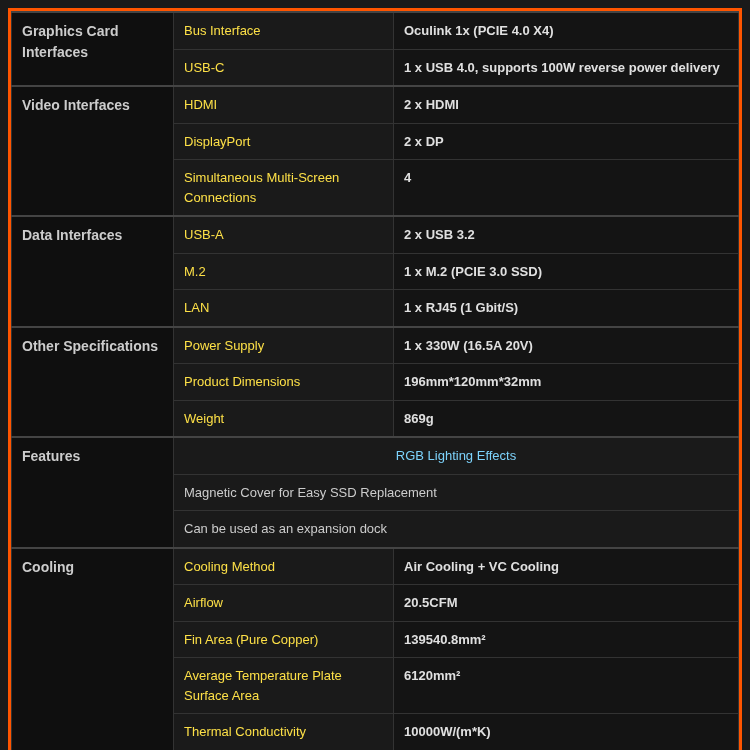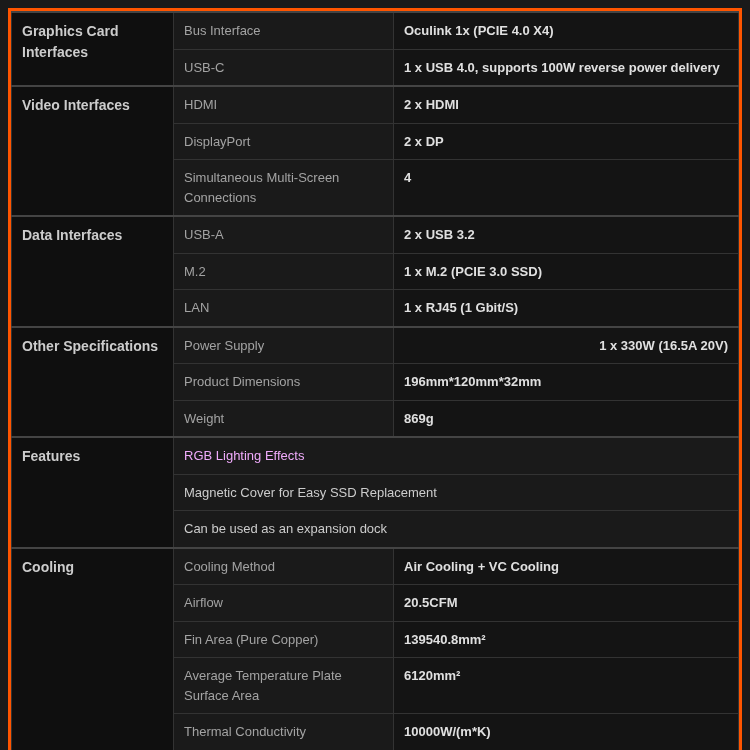--- a/index.html
+++ b/index.html
@@ -28,21 +28,21 @@
       line-height: 1.5;
     }
     .col-category {
       width: 162px;
       color: #ccc;
       font-size: 14px;
       font-weight: bold;
     }
     .col-spec {
       width: 220px;
-      color: #a3a3a3;
+      color: #fde047;
       background: #1a1a1a;
     }
     .col-value {
       color: #e0e0e0;
       background: #141414;
       font-weight: bold;
     }
     .row-span-cell {
       background: #0f0f0f;
     }
@@ -84,33 +84,33 @@
           <td class="col-spec">M.2</td>
           <td class="col-value">1 x M.2 (PCIE 3.0 SSD)</td>
         </tr>
         <tr>
           <td class="col-spec">LAN</td>
           <td class="col-value">1 x RJ45 (1 Gbit/S)</td>
         </tr>
         <tr>
           <td rowspan="3" class="col-category row-span-cell" style="border-top: 2px solid rgb(68, 68, 68); border-radius: 8px;">Other Specifications</td>
           <td class="col-spec" style="border-top: 2px solid rgb(68, 68, 68);">Power Supply</td>
-          <td class="col-value" style="border-top: 2px solid rgb(68, 68, 68); text-align: right;">1 x 330W (16.5A 20V)</td>
+          <td class="col-value" style="border-top: 2px solid rgb(68, 68, 68);">1 x 330W (16.5A 20V)</td>
         </tr>
         <tr>
           <td class="col-spec">Product Dimensions</td>
           <td class="col-value">196mm*120mm*32mm</td>
         </tr>
         <tr>
           <td class="col-spec">Weight</td>
           <td class="col-value">869g</td>
         </tr>
         <tr>
           <td rowspan="3" class="col-category row-span-cell" style="border-top: 2px solid rgb(68, 68, 68);">Features</td>
-          <td colspan="2" style="background: rgb(26, 26, 26); color: #f0abfc; border-top: 2px solid rgb(68, 68, 68);">RGB Lighting Effects</td>
+          <td colspan="2" style="background: rgb(26, 26, 26); color: #7dd3fc; border-top: 2px solid rgb(68, 68, 68); text-align: center;">RGB Lighting Effects</td>
         </tr>
         <tr>
           <td colspan="2" style="background: rgb(26, 26, 26); color: rgb(204, 204, 204);">Magnetic Cover for Easy SSD Replacement</td>
         </tr>
         <tr>
           <td colspan="2" style="background: rgb(26, 26, 26); color: rgb(204, 204, 204); margin-top: 12px;">Can be used as an expansion dock</td>
         </tr>
         <tr>
           <td rowspan="5" class="col-category row-span-cell" style="border-top: 2px solid rgb(68, 68, 68);">Cooling</td>
           <td class="col-spec" style="border-top: 2px solid rgb(68, 68, 68);">Cooling Method</td>

